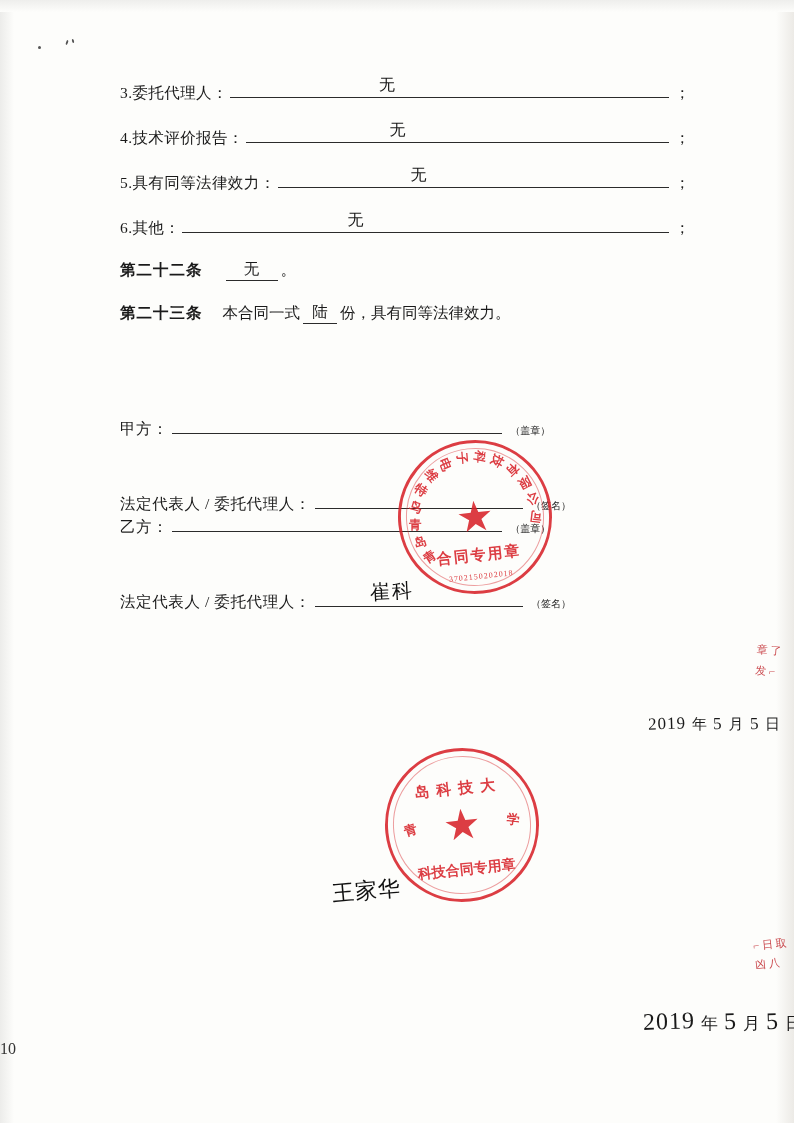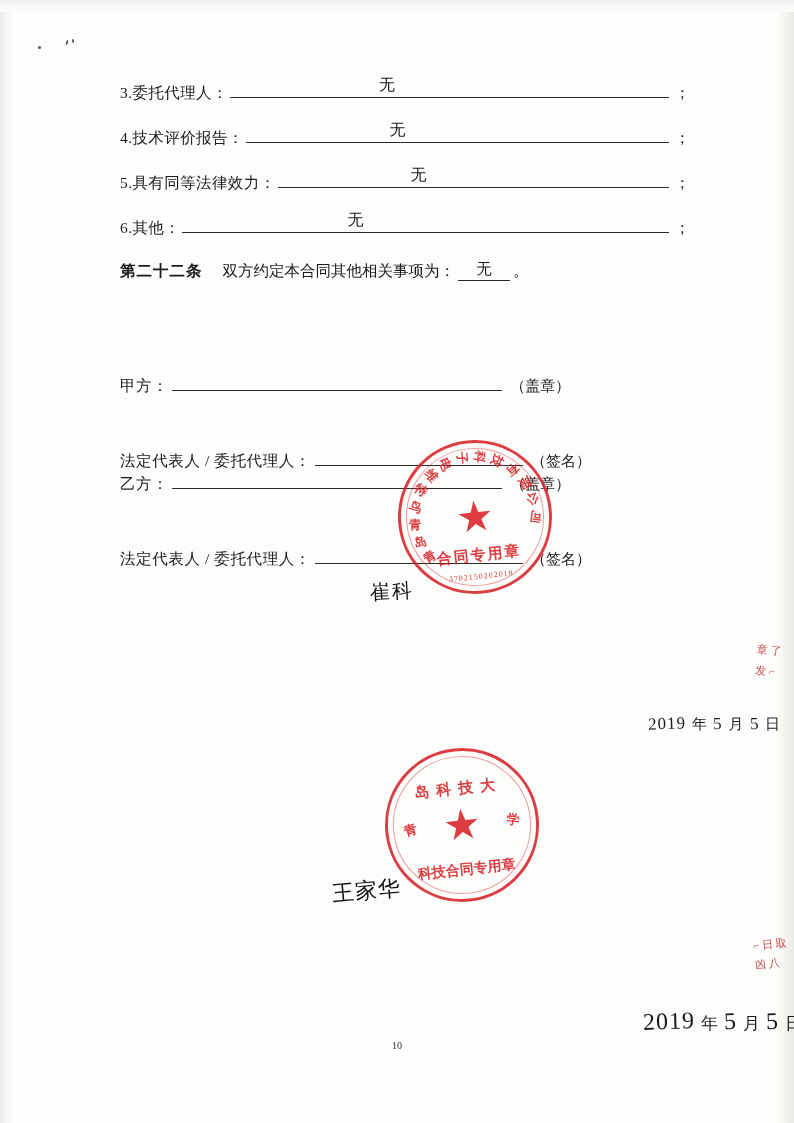--- a/index.html
+++ b/index.html
@@ -74,21 +74,21 @@
     color: #151515;
   }
   .tail {
     padding-left: 4px;
   }
 
   .clause {
     font-size: 15.5px;
     margin-bottom: 21px;
     display: flex;
-    align-items: center;
+    align-items: flex-start;
     white-space: nowrap;
   }
   .clause-no {
     font-weight: bold;
     letter-spacing: 1px;
     margin-right: 20px;
   }
   .inline-blank {
     display: inline-block;
     min-width: 52px;
@@ -127,21 +127,21 @@
     width: 330px;
     border-bottom: 1px solid #2b2b2b;
     height: 16px;
     margin: 0 8px 0 4px;
     position: relative;
   }
   .sig-line.short {
     width: 208px;
   }
   .sig-suffix {
-    font-size: 15px;
+    font-size: 10px;
   }
 
   
   .date-row {
     margin-top: 46px;
     margin-left: 258px;
     font-size: 16px;
     display: flex;
     align-items: baseline;
     gap: 6px;
@@ -290,22 +290,21 @@
     font-size: 21px;
   }
   .date-b .date-num { font-size: 24px; }
   .date-b .date-unit { font-size: 17px; }
 
   .page-number {
     position: absolute;
     left: 0;
     right: 0;
     top: 1040px;
-    text-align: center;
-    font-size: 10px;
+    font-size: 16px;
     color: #333;
   }
 
   
   .margin-marks {
     position: absolute;
     right: 8px;
     top: 640px;
     width: 30px;
     color: #c0272d;
@@ -390,25 +389,30 @@
       <span class="lbl">6.</span>
       <span class="lbl">其他：</span>
       <span class="fill">
         <span class="hand">无</span>
       </span>
       <span class="tail">；</span>
     </div>
 
     <div class="clause">
       <span class="clause-no">第二十二条</span>
-      <span>双方约定本合同其他相关事项为：</span>
       <span class="inline-blank">无</span>
       <span>。</span>
     </div>
 
+    <div class="clause">
+      <span class="clause-no">第二十三条</span>
+      <span>本合同一式</span>
+      <span class="inline-blank short">陆</span>
+      <span>份，具有同等法律效力。</span>
+    </div>
 
 
 
     <div class="sig-block" style="margin-top:92px">
       <div class="sig-row">
         <span class="sig-label">甲方：</span>
         <span class="sig-line"></span>
         <span class="sig-suffix">（盖章）</span>
       </div>
       <div class="sig-row" style="margin-top:52px">

